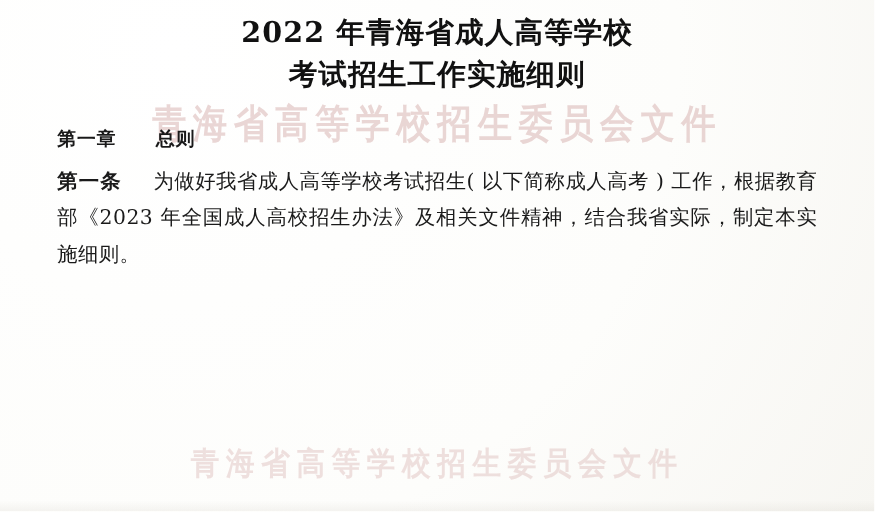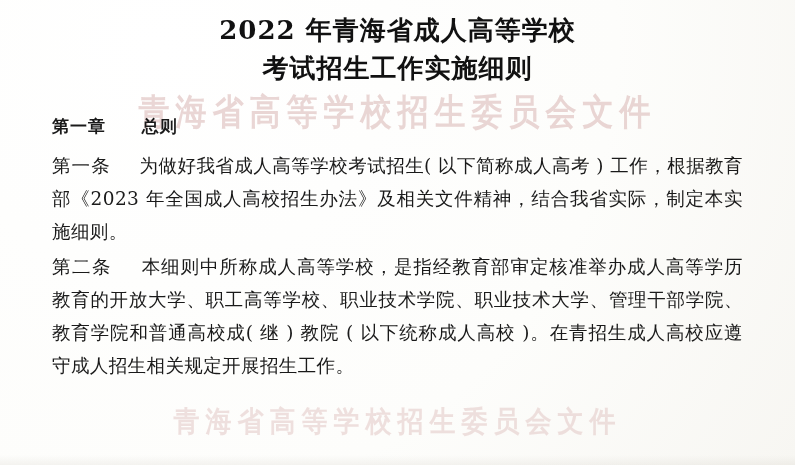--- a/index.html
+++ b/index.html
@@ -86,21 +86,21 @@
 
   .para {
     font-size: 18.5px;
     line-height: 1.78;
     text-align: justify;
     text-justify: inter-ideograph;
     margin: 0 0 2px 0;
     letter-spacing: 0.4px;
   }
   .para .lead {
-    font-weight: normal;
+    font-weight: bold;
     letter-spacing: 1px;
   }
   .para .gap {
     display: inline-block;
     width: 16px;
   }
 
   
   .paper-edge {
     position: absolute;
@@ -133,22 +133,17 @@
       <span class="sep"></span>
       <span>总则</span>
     </div>
 
     <p class="para">
       <span class="lead">第一条</span>
       <span class="gap"></span>
       <span>为做好我省成人高等学校考试招生( 以下简称成人高考 ) 工作，根据教育部《2023 年全国成人高校招生办法》及相关文件精神，结合我省实际，制定本实施细则。</span>
     </p>
 
-    <p class="para">
-      <span class="lead">第二条</span>
-      <span class="gap"></span>
-      <span>本细则中所称成人高等学校，是指经教育部审定核准举办成人高等学历教育的开放大学、职工高等学校、职业技术学院、职业技术大学、管理干部学院、教育学院和普通高校成( 继 ) 教院 ( 以下统称成人高校 )。在青招生成人高校应遵守成人招生相关规定开展招生工作。</span>
-    </p>
 
   </div>
 
   <div class="paper-edge"></div>
 </div>
 
 </body></html>

